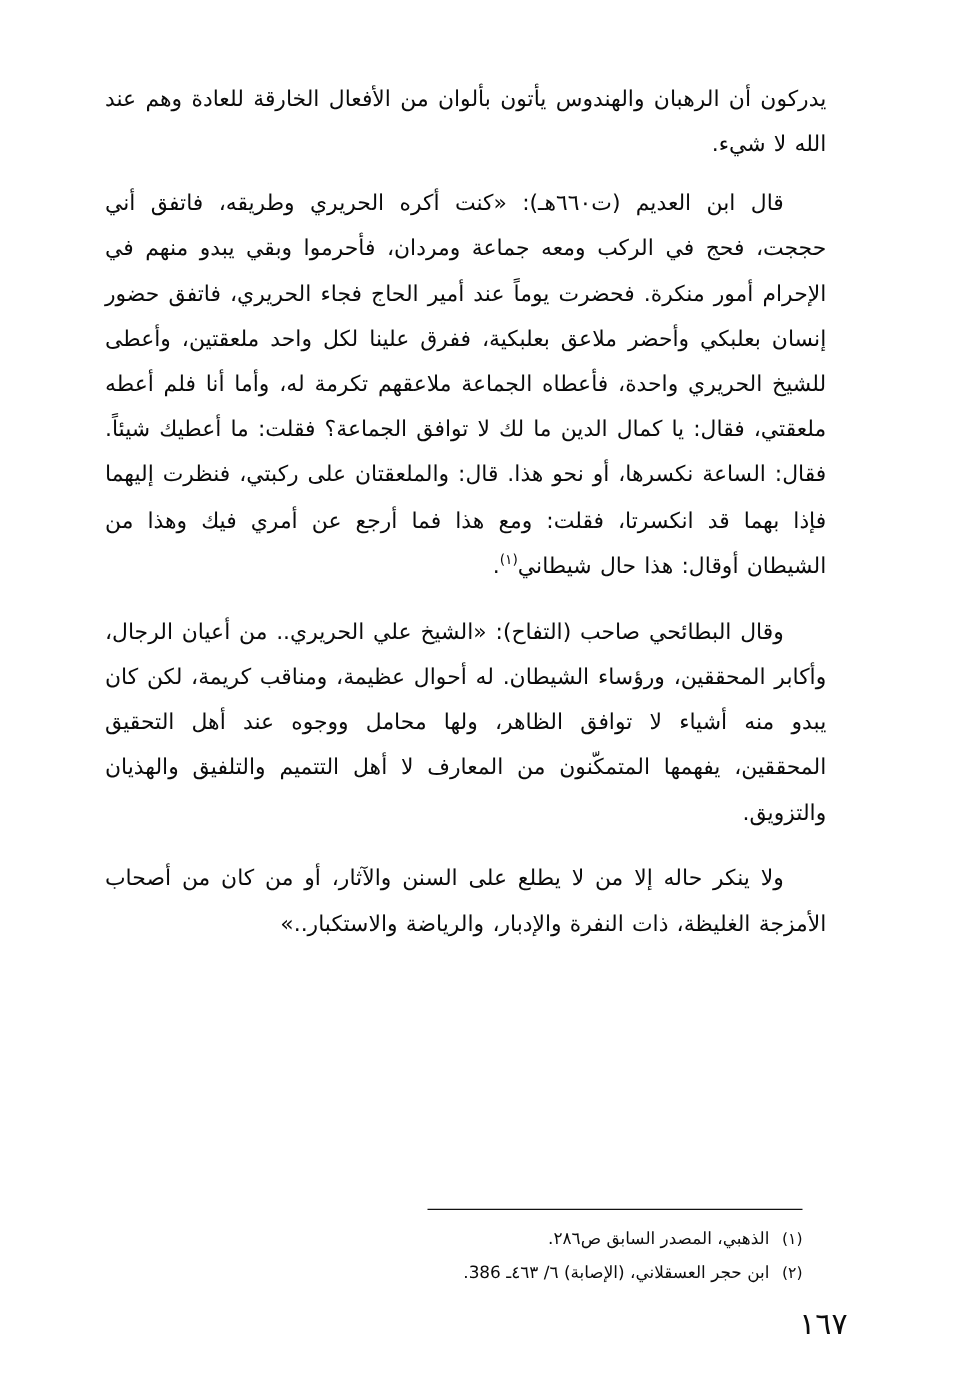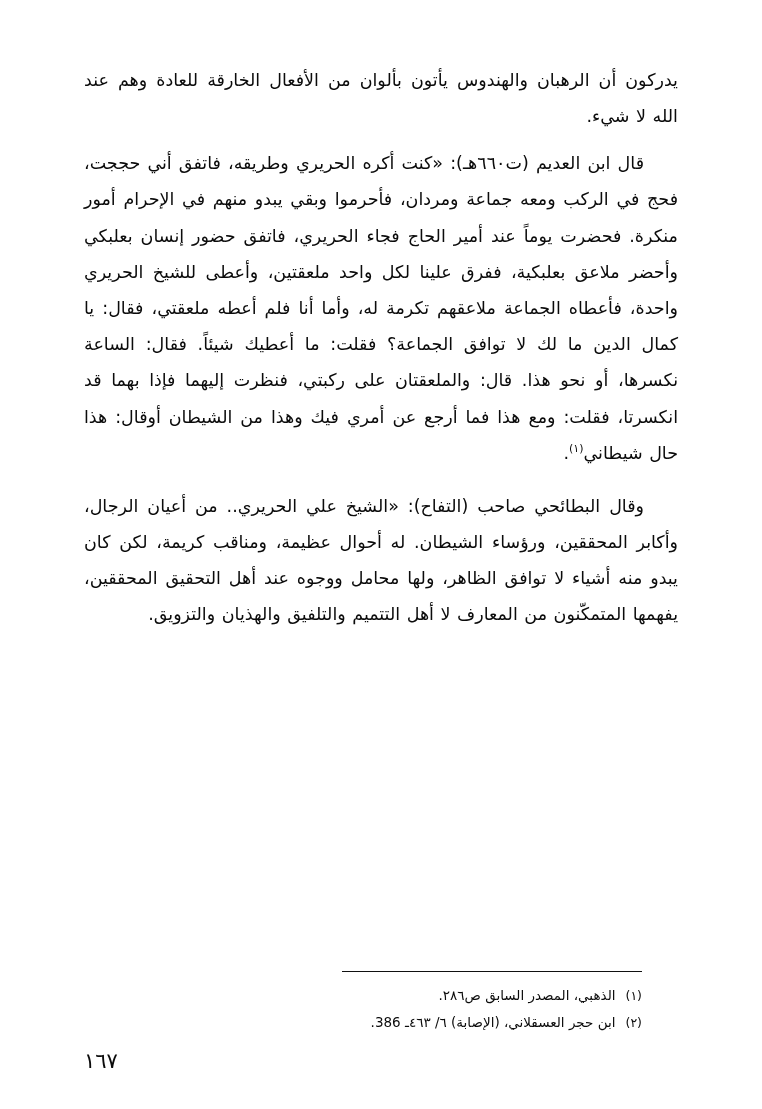--- a/index.html
+++ b/index.html
@@ -28,21 +28,21 @@
   .body-text {
     direction: rtl;
     text-align: justify;
     text-align-last: right;
     font-size: 17.5px;
     line-height: 2.07;
     letter-spacing: 0px;
     word-spacing: 1px;
   }
   .para {
-    margin: 0 0 0.15em 0;
+    margin: 0 17px 0.15em 0;
     text-indent: 0;
   }
   .para.indent {
     text-indent: 34px;
   }
   .para + .para {
     margin-top: 2px;
   }
   .sup {
     font-size: 11px;
@@ -75,22 +75,22 @@
   }
   .fn-num {
     flex: 0 0 auto;
     font-size: 12.5px;
   }
   .fn-text {
     flex: 1 1 auto;
     text-align: right;
   }
   .page-number {
-    text-align: left;
-    font-size: 21px;
+    text-align: right;
+    font-size: 24px;
     letter-spacing: 1px;
     margin-top: 14px;
     padding-bottom: 6px;
   }
   .smaller { font-size: 15.5px; }
 </style>
 </head>
 <body>
 
 <div class="page">
@@ -108,20 +108,23 @@
     </p>
 
     <div class="spacer-md"></div>
 
     <p class="para indent">
       <span>وقال البطائحي صاحب (التفاح): «الشيخ علي الحريري.. من أعيان الرجال، وأكابر المحققين، ورؤساء الشيطان. له أحوال عظيمة، ومناقب كريمة، لكن كان يبدو منه أشياء لا توافق الظاهر، ولها محامل ووجوه عند أهل التحقيق المحققين، يفهمها المتمكّنون من المعارف لا أهل التتميم والتلفيق والهذيان والتزويق.</span>
     </p>
 
     <div class="spacer-md"></div>
 
+    <p class="para indent">
+      <span>ولا ينكر حاله إلا من لا يطلع على السنن والآثار، أو من كان من أصحاب الأمزجة الغليظة، ذات النفرة والإدبار، والرياضة والاستكبار..»</span>
+    </p>
 
 
   </div>
 
   <div class="footnote-area">
     <div class="fn-rule"></div>
     <div class="footnotes">
       <div class="fn">
         <span class="fn-num">(١)</span>
         <span class="fn-text">الذهبي، المصدر السابق ص٢٨٦.</span>

